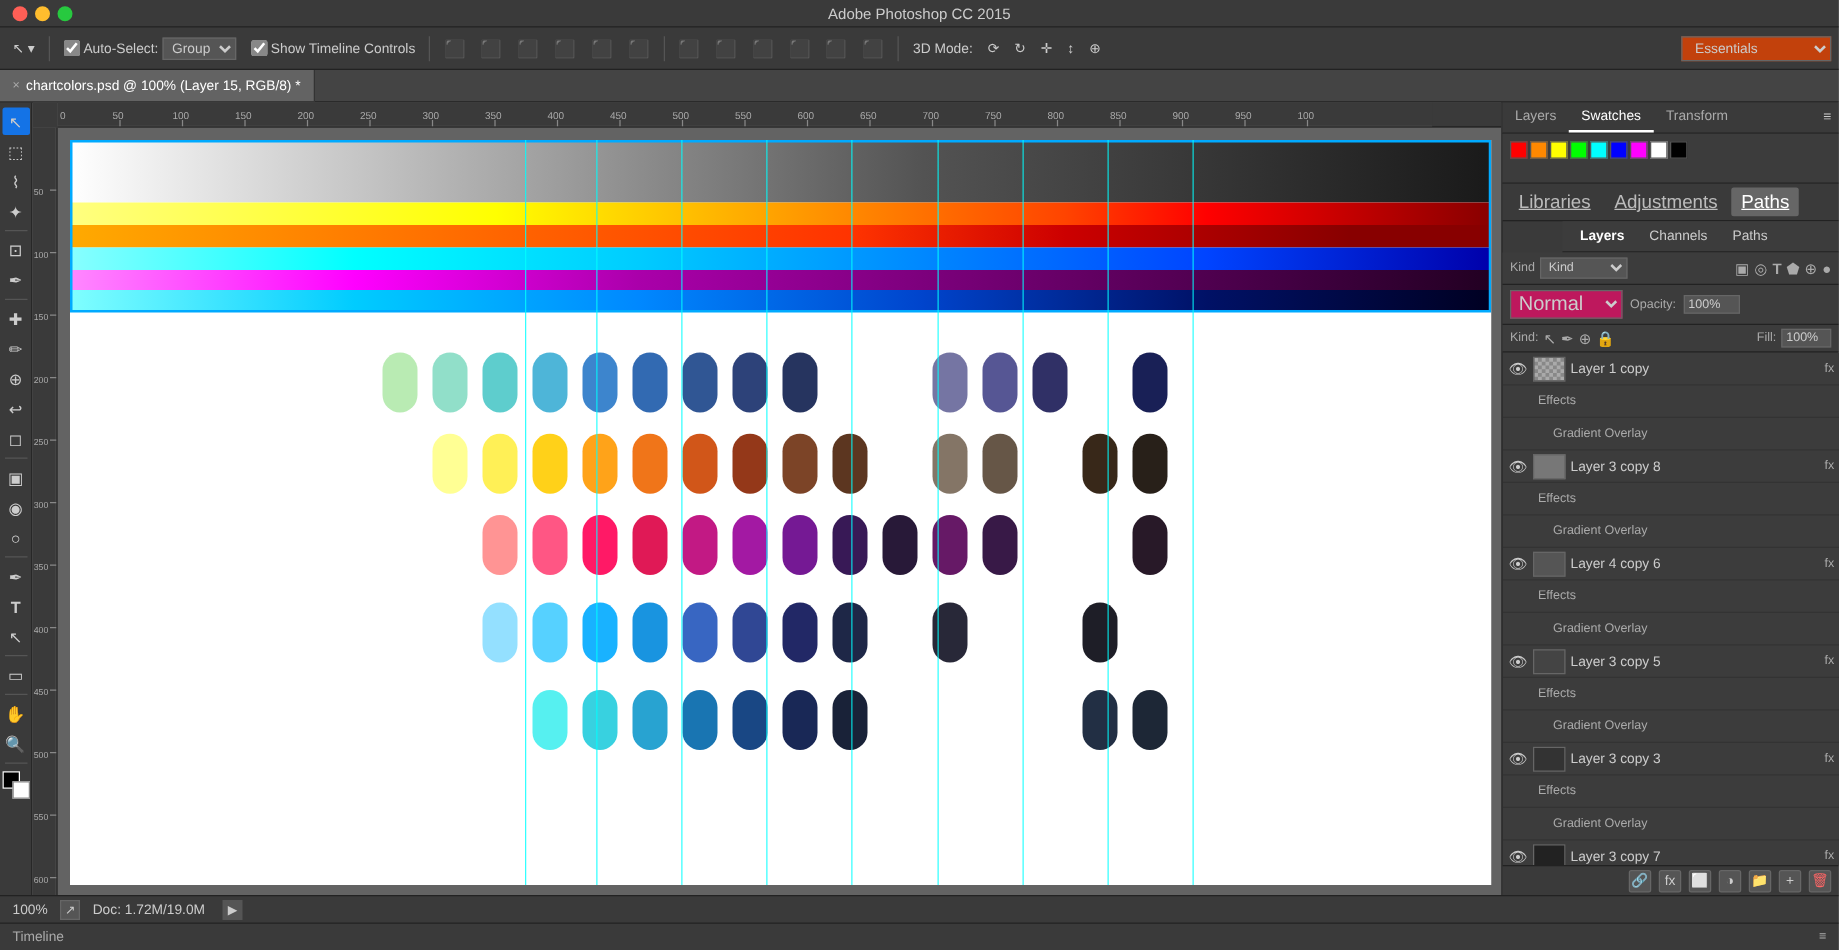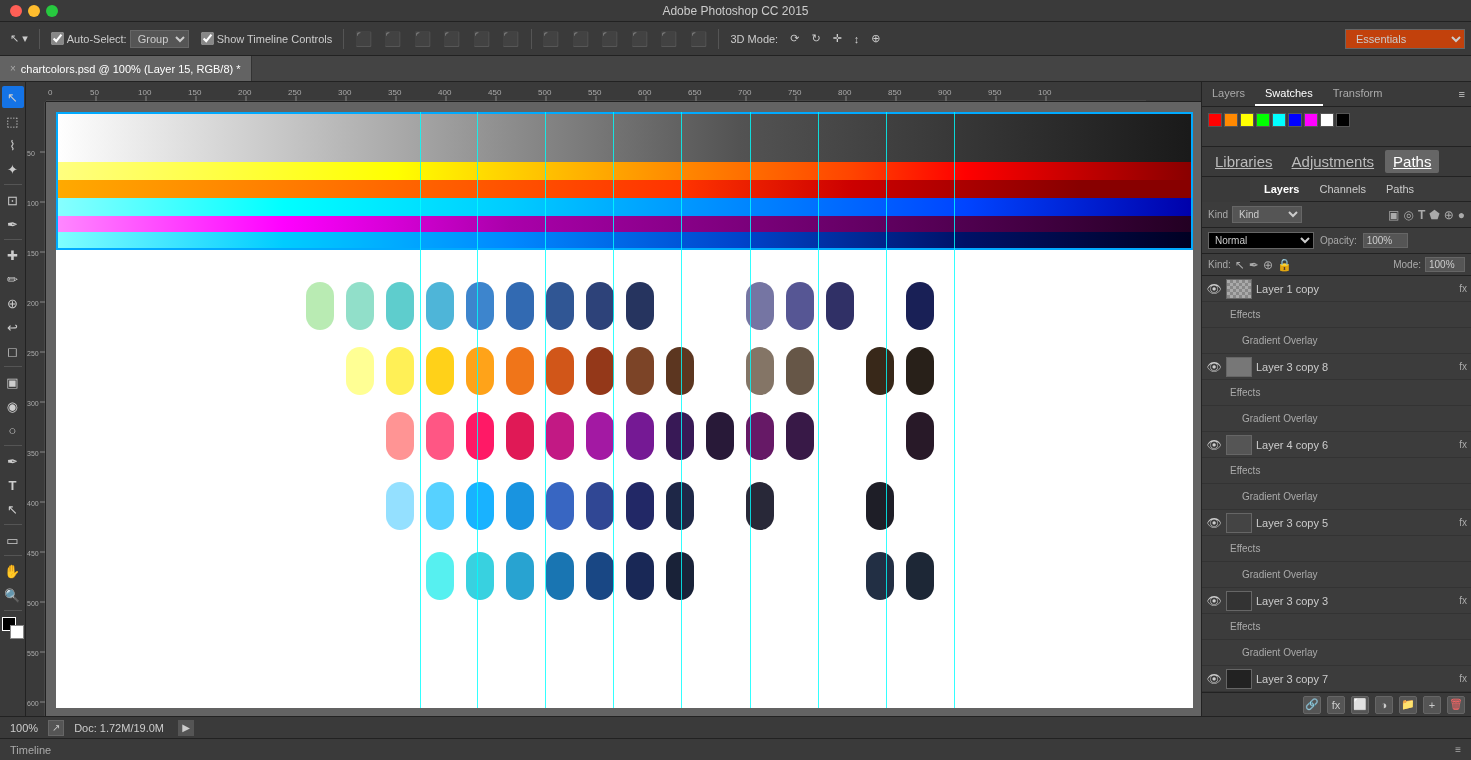--- a/index.html
+++ b/index.html
@@ -60,21 +60,21 @@
     .panel-tab { padding: 5px 10px; font-size: 11px; color: #aaa; cursor: pointer; border-bottom: 2px solid transparent; }
     .panel-tab.active { color: #fff; border-bottom: 2px solid #fff; }
     .panel-sub-tab { padding: 3px 8px; font-size: 15px; color: #bbb; cursor: pointer; border-radius: 2px; text-decoration: underline; }
     .panel-sub-tab.active { background: #666; color: #fff; }
     .layers-header { display: flex; background: #3c3c3c; padding: 4px 6px; gap: 4px; border-bottom: 1px solid #222; margin-left: 48px; }
     .layers-header-tab { padding: 2px 8px; font-size: 11px; color: #ccc; cursor: pointer; }
     .layers-header-tab.active { color: #fff; font-weight: bold; }
     .layer-options { background: #3c3c3c; padding: 4px 6px; border-bottom: 1px solid #222; display: flex; align-items: center; gap: 4px; }
     .layer-kind-select { background: #555; border: 1px solid #666; color: #ccc; font-size: 10px; padding: 1px 2px; width: 70px; }
     .layer-blend { background: #3c3c3c; padding: 4px 6px; border-bottom: 1px solid #222; display: flex; align-items: center; gap: 6px; }
-    .blend-select { background: #000000; border: 1px solid #666; color: #ccc; font-size: 10px; padding: 1px 2px; width: 106px; }
+    .blend-select { background: #be185d; border: 1px solid #666; color: #ccc; font-size: 16px; padding: 1px 2px; width: 90px; }
     .opacity-label { font-size: 10px; color: #aaa; }
     .opacity-value { background: #555; border: 1px solid #666; color: #ccc; font-size: 10px; padding: 1px 3px; width: 45px; }
     .layer-lock { background: #3c3c3c; padding: 3px 6px; border-bottom: 1px solid #222; display: flex; align-items: center; gap: 4px; font-size: 10px; color: #aaa; }
     .fill-value { background: #555; border: 1px solid #666; color: #ccc; font-size: 10px; padding: 1px 3px; width: 40px; }
     .layers-list { flex: 1; overflow-y: auto; overflow-x: hidden; background: #3c3c3c; }
     .layer-item { display: flex; align-items: center; padding: 2px 4px; border-bottom: 1px solid #333; gap: 4px; min-height: 26px; }
     .layer-item.sub { padding-left: 24px; }
     .layer-item.subsub { padding-left: 40px; }
     .layer-eye { width: 16px; height: 16px; display: flex; align-items: center; justify-content: center; cursor: pointer; font-size: 12px; }
     .layer-thumb { width: 26px; height: 20px; border: 1px solid #666; background: #888; flex-shrink: 0; }
@@ -465,21 +465,21 @@
       <span class="opacity-label">Opacity:</span>
       <input class="opacity-value" type="text" value="100%" style="">
     </div>
 
     <div class="layer-lock">
       <span>Kind:</span>
       <span style="cursor:pointer;font-size:12px;">↖</span>
       <span style="cursor:pointer;font-size:12px;">✒</span>
       <span style="cursor:pointer;font-size:12px;">⊕</span>
       <span style="cursor:pointer;font-size:12px;">🔒</span>
-      <span style="margin-left:auto;">Mode:</span>
+      <span style="margin-left:auto;">Fill:</span>
       <input class="fill-value" type="text" value="100%" style="">
     </div>
 
     <div class="layers-list" style="position:relative;">
 
       <div class="layer-item">
         <div class="layer-eye">👁</div>
         <div class="layer-thumb checkerboard" style="background-image:repeating-conic-gradient(#888 0% 25%,#aaa 0% 50%);background-size:6px 6px;"></div>
         <span class="layer-name">Layer 1 copy</span>
         <span class="layer-fx">fx</span>

